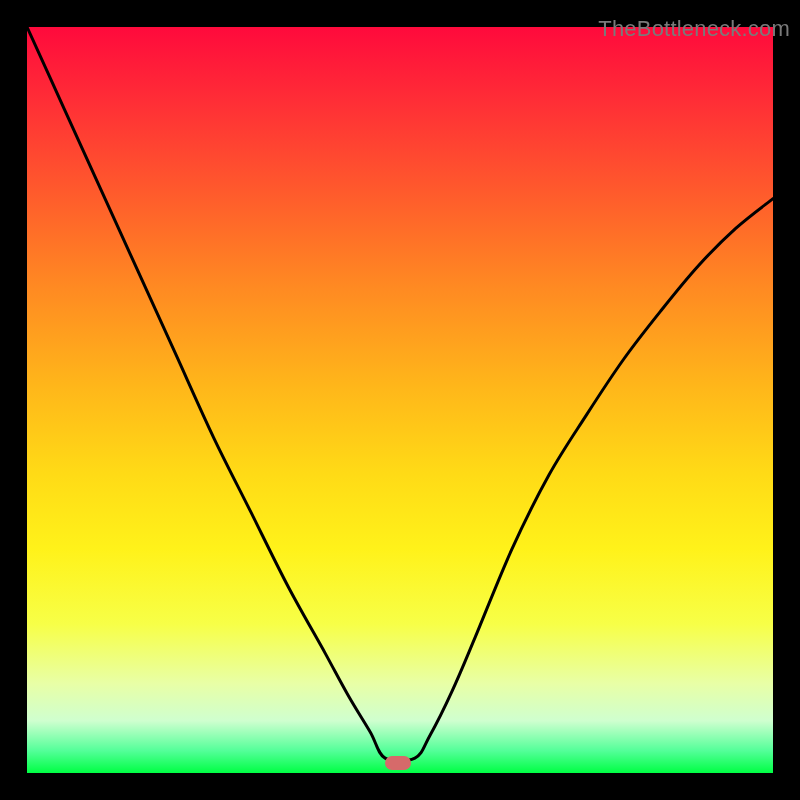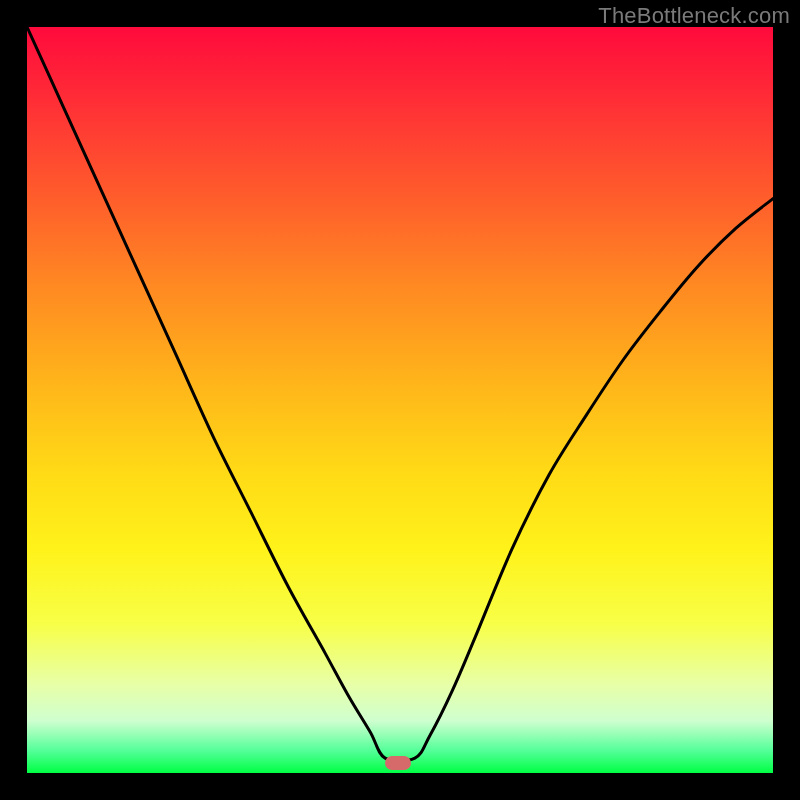--- a/index.html
+++ b/index.html
@@ -48,21 +48,21 @@
   }
   .marker {
     position: absolute;
     width: 26px;
     height: 14px;
     border-radius: 7px;
     background: #d66a6a;
   }
   .watermark {
     position: absolute;
-    top: 3px;
+    top: 16px;
     right: 10px;
     color: #7a7a7a;
     font-size: 22px;
     font-weight: 500;
     letter-spacing: 0.2px;
   }
 </style>
 </head>
 <body>
 

